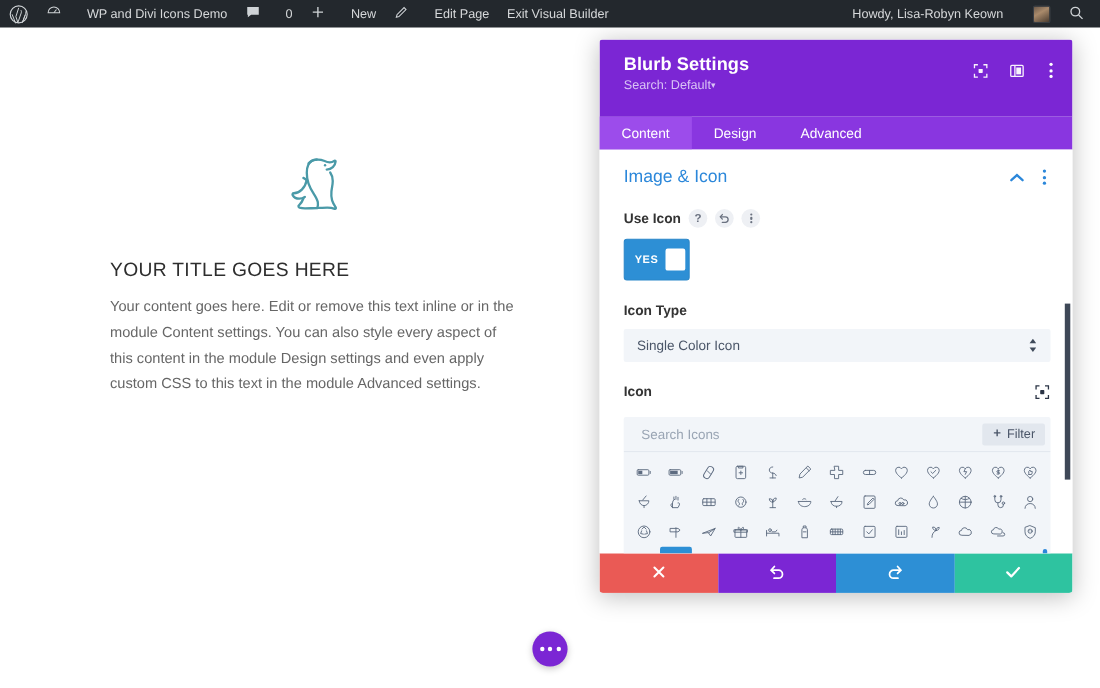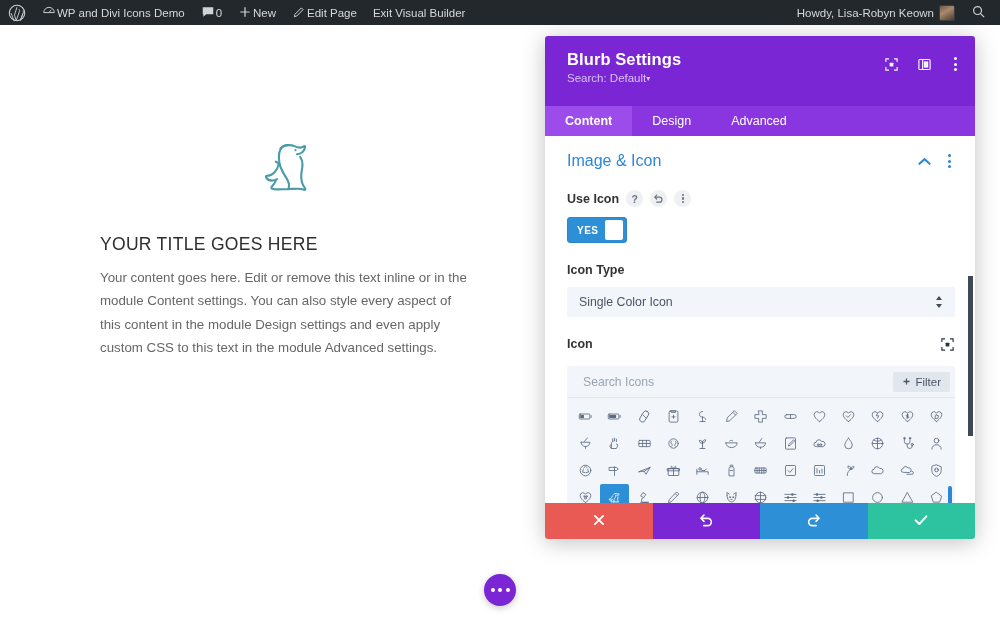--- a/index.html
+++ b/index.html
@@ -19,21 +19,21 @@
     background: #23282d;
     color: #cfd3d6;
     display: flex; align-items: center;
     font-size: 11.5px;
     z-index: 50;
   }
   .ab-item {
     display: flex; align-items: center;
     height: 25px; padding: 12px 8px;
     color: #d6d8da; white-space: nowrap;
-    cursor: pointer; gap: 1px;
+    cursor: pointer; gap: 23px;
   }
   .ab-left { display: flex; align-items: center; }
   .ab-right { display: flex; align-items: center; margin-left: auto; padding-right: 6px; }
   .ab-logo { width: 18px; height: 18px; display: inline-block; }
   .ab-gravatar {
     width: 16px; height: 16px; border-radius: 2px;
     background: linear-gradient(150deg,#6d5a4a 0%,#a98a6b 40%,#4a3c30 100%);
     display:inline-block; margin-left: 4px;
     border: 1px solid #3a3f45;
   }
@@ -109,21 +109,21 @@
 
   
   #modal-tabs {
     display: flex; background: #8936e0; height: 30px; flex: 0 0 auto;
   }
   .tab {
     display: flex; align-items: center; justify-content: center;
     padding: 0 20px; font-size: 12.5px; color: #fff; cursor: pointer;
     height: 30px; font-weight: 400;
   }
-  .tab.active { background: #9c4ceb; font-weight: 700; }
+  .tab.active { background: #9c4ceb; font-weight: 400; }
 
   
   #modal-body {
     flex: 1 1 auto; position: relative; background: #fff;
     overflow: hidden; padding: 0;
   }
   #modal-scroll-inner { padding: 16px 20px 4px 22px; }
 
   .section-head {
     display: flex; align-items: center; margin-bottom: 20px;
@@ -145,21 +145,21 @@
     background: #eef0f4; color: #6b7280;
     display: flex; align-items: center; justify-content: center;
     font-size: 10.5px; cursor: pointer; font-weight: 700;
   }
   .mini-kebab { background: #eef0f4; border-radius: 50%; width:17px;height:17px;
     display:flex;flex-direction:column;align-items:center;justify-content:center;gap:1.5px;cursor:pointer;}
   .mini-kebab i { width: 2.2px; height: 2.2px; background:#6b7280; border-radius:50%; display:block;}
 
   
   .toggle {
-    width: 60px; height: 26px; background: #2d8fd5;
+    width: 60px; height: 38px; background: #2d8fd5;
     border-radius: 3px; display: flex; align-items: center;
     padding: 3px; cursor: pointer; border: 1px solid #2b87c9;
   }
   .toggle-label { color: #fff; font-size: 10px; font-weight: 700; padding: 0 6px; letter-spacing:.5px;}
   .toggle-knob { width: 26px; height: 20px; background: #fff; border-radius: 2px; }
 
   
   .select-box {
     height: 30px; background: #f2f5f9; border-radius: 2px;
     display: flex; align-items: center; padding: 0 12px;

